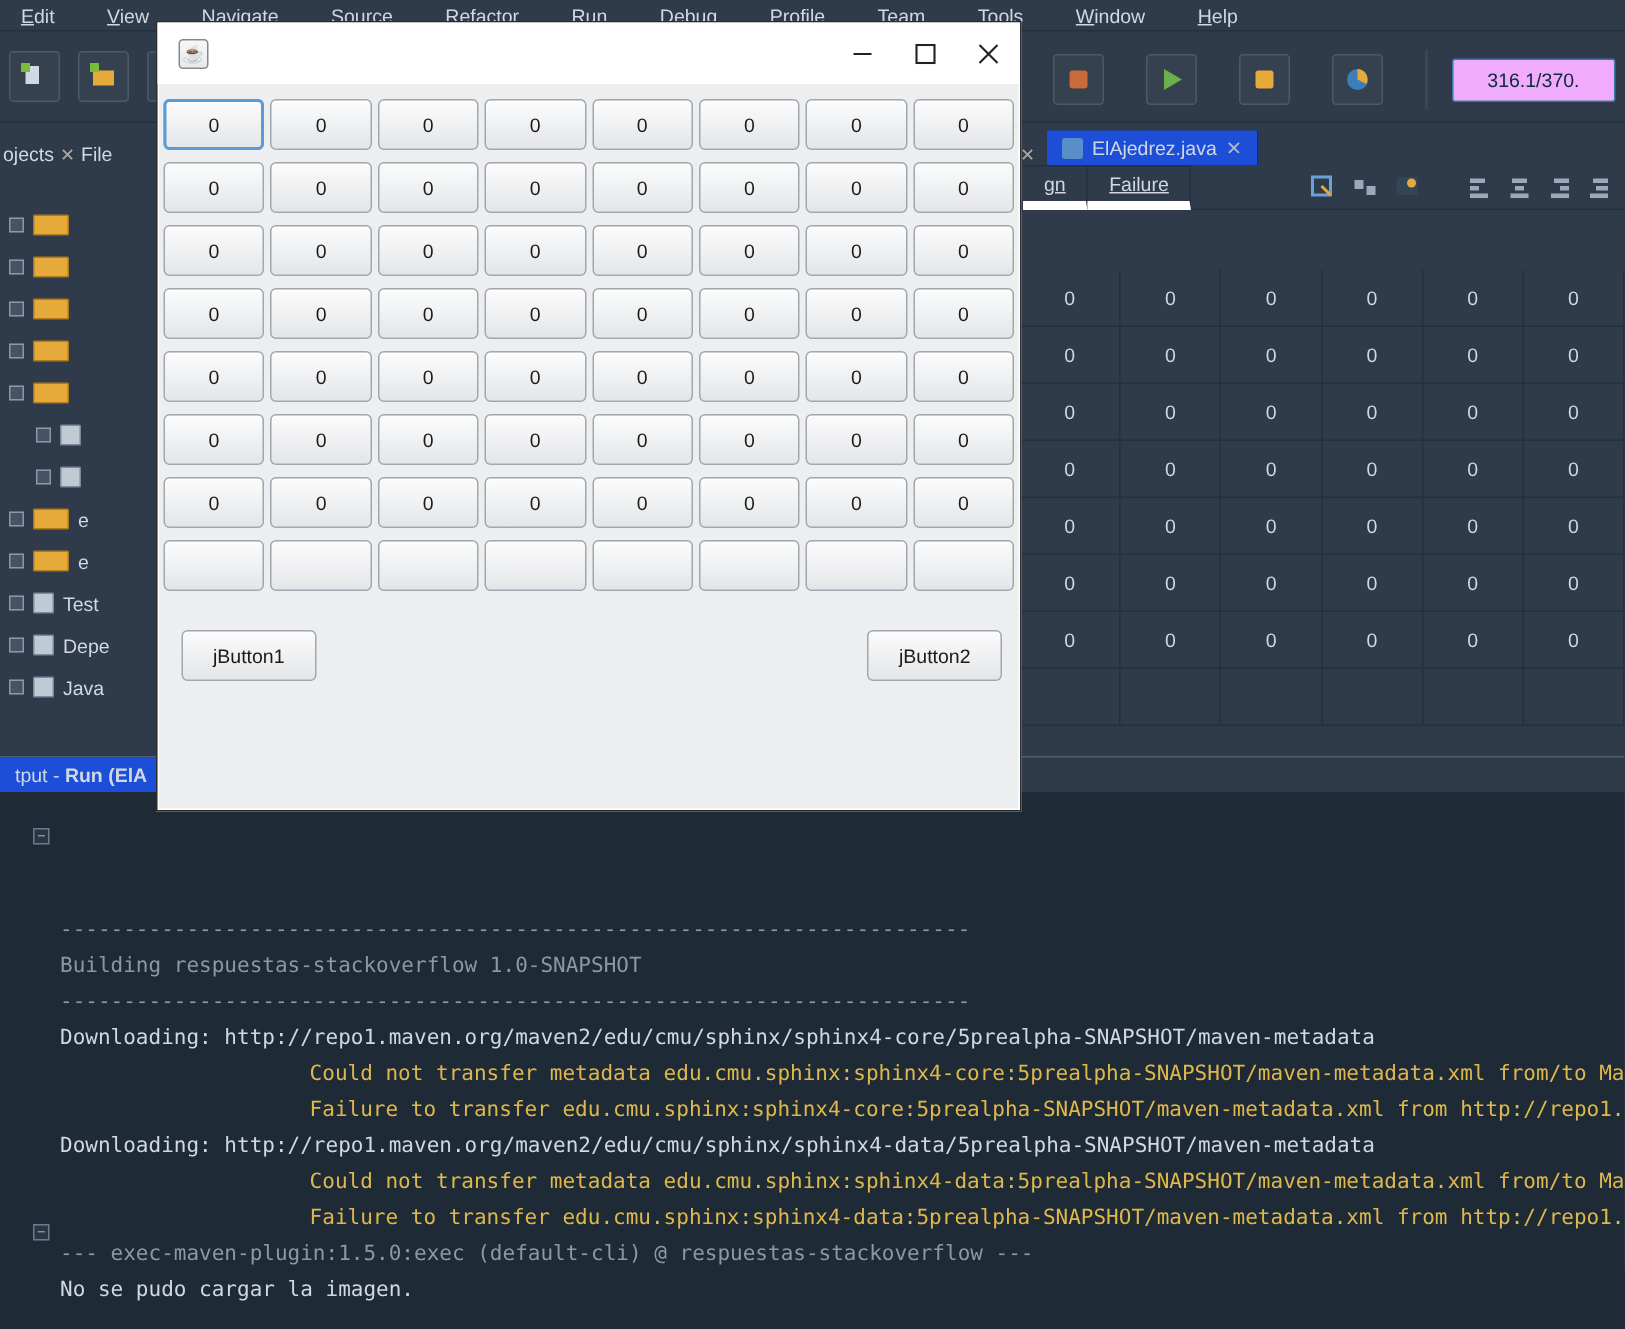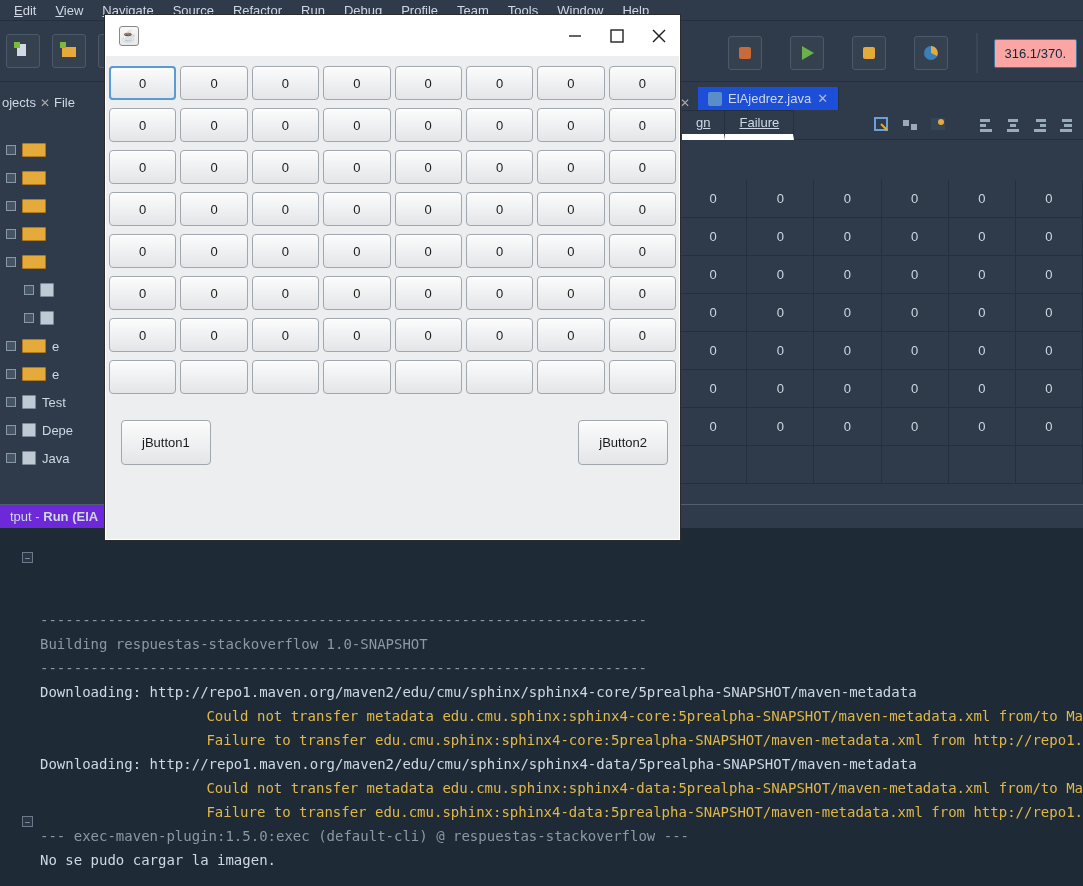--- a/index.html
+++ b/index.html
@@ -14,21 +14,21 @@
     }
     
     .menubar {
       height: 20px;
       background: #2f3b4a;
       display: flex;
       align-items: center;
       padding-left: 6px;
       font-size: 13px;
       color: #cfd8e3;
-      gap: 3px;
+      gap: 19px;
     }
     .menuitem {
       padding: 2px 8px;
       cursor: default;
     }
     .menuitem u { text-decoration: underline; }
     
     .toolbar {
       height: 62px;
       background: #2f3b4a;
@@ -49,24 +49,24 @@
     }
     .toolbar-right {
       position: absolute;
       right: 6px;
       top: 12px;
       display:flex;
       align-items:center;
       gap:16px;
     }
     .toolstatus {
-      background: #fca5a5;
+      background: #f0abfc;
       color: #0a2a3a;
       font-size: 13px;
-      padding: 6px 10px;
+      padding: 6px 23px;
       border:1px solid #3a78a0;
       border-radius:2px;
     }
     
     .tabrow {
       height: 28px;
       background: #2f3b4a;
       display:flex;
       align-items:flex-end;
       padding-left:0;
@@ -168,21 +168,21 @@
       position:absolute;
       left:0;top:504px;width:1083px;height:24px;
       background:#2f3b4a;
       display:flex;align-items:center;
       font-size:13px;
       padding-left:0;
       color:#cfd8e3;
       border-top:1px solid #506070;
     }
     .outputheader .title {
-      background:#6d28d9;
+      background:#1d4ed8;
       padding:4px 10px;
     }
     .outputheader .title b {font-weight:bold;}
     .output {
       position:absolute;
       left:0;top:528px;width:1083px;height:358px;
       background:#1e2a36;
       font-family:monospace;
       font-size:14px;
       line-height:24px;
@@ -240,21 +240,21 @@
       border-radius:4px;
       display:flex;align-items:center;justify-content:center;
       font-size:13px;
       color:#1a1a1a;
       box-shadow:0 1px 0 #fff inset;
     }
     .swbtn.focus{outline:2px solid #5b9bd5;outline-offset:-2px;}
     .dialog .bottomrow{
       display:flex;justify-content:space-between;padding:14px 12px 0 16px;
     }
-    .dialog .bottomrow .swbtn { flex:none; padding:0 20px; height:45px; }
+    .dialog .bottomrow .swbtn { flex:none; padding:0 20px; height:34px; }
     .closex {color:#aaa;font-size:12px;margin-left:4px;}
     .vsep { width:2px;height:40px;background:#3a4654; }
   </style>
 </head>
 <body>
 
 <div class="menubar">
   <div class="menuitem"><u>E</u><span></span>dit</div>
   <div class="menuitem"><u>V</u>iew</div>
   <div class="menuitem"><u>N</u>avigate</div>

